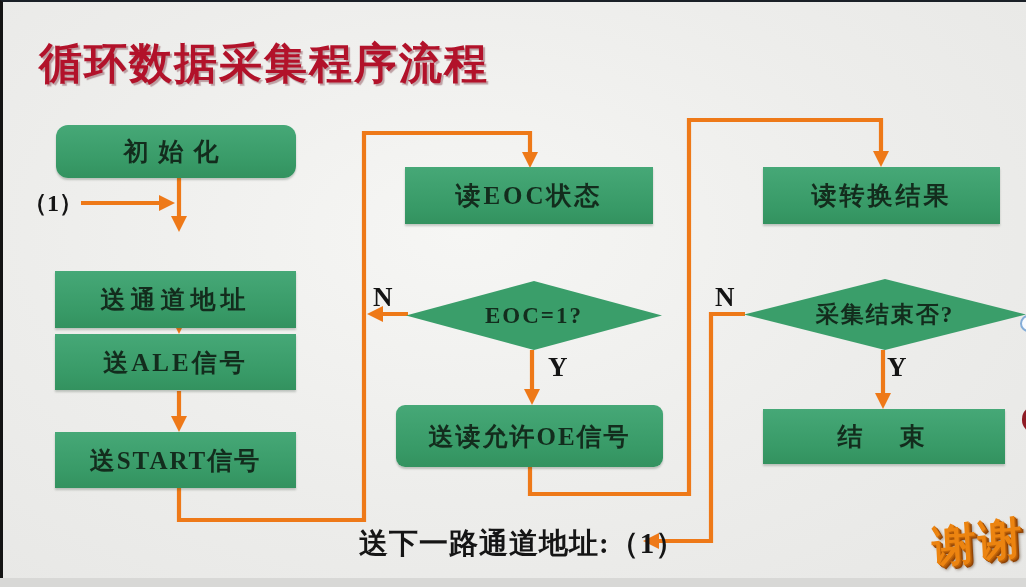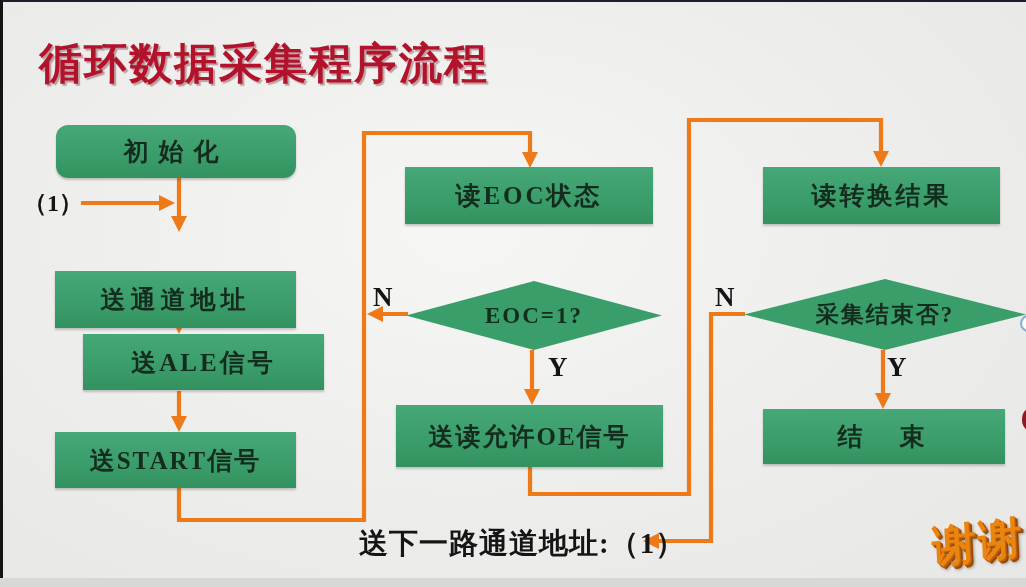--- a/index.html
+++ b/index.html
@@ -56,24 +56,24 @@
     position:absolute;left:1017px;top:313px;width:17px;height:17px;border-radius:50%;
     background:#f8fbff;border:2px solid #84add8;box-sizing:border-box;
   }
   .edge-blob{
     position:absolute;left:1019px;top:404px;width:16px;height:27px;
     background:#8e1b24;border-radius:13px 0 0 13px;
   }
   
   #n-init{left:53px;top:123px;width:240px;height:53px;letter-spacing:10px;}
   #n-channel{left:52px;top:230px;width:241px;height:57px;margin-top:39px;}
-  #n-ale{left:52px;top:332px;width:241px;height:56px;letter-spacing:3px;margin-left:28px;}
+  #n-ale{left:52px;top:332px;width:241px;height:56px;letter-spacing:3px;}
   #n-start{left:52px;top:430px;width:241px;height:56px;letter-spacing:2px;}
   #n-readeoc{left:402px;top:165px;width:248px;height:57px;letter-spacing:3px;}
-  #n-sendoe{left:393px;top:403px;width:267px;height:62px;letter-spacing:2px;}
+  #n-sendoe{left:393px;top:403px;width:267px;height:62px;letter-spacing:2px;border-radius:9px;}
   #n-readresult{left:760px;top:165px;width:237px;height:57px;letter-spacing:3px;}
   #n-end{left:760px;top:407px;width:242px;height:55px;letter-spacing:6px;}
   #d-eoc{left:403px;top:279px;width:256px;height:69px;}
   #d-done{left:741px;top:277px;width:282px;height:71px;}
   #lbl-n-mid{left:370px;top:280px;}
   #lbl-y-mid{left:545px;top:350px;}
   #lbl-n-right{left:712px;top:280px;}
   #lbl-y-right{left:884px;top:350px;}
 </style>
 </head>

